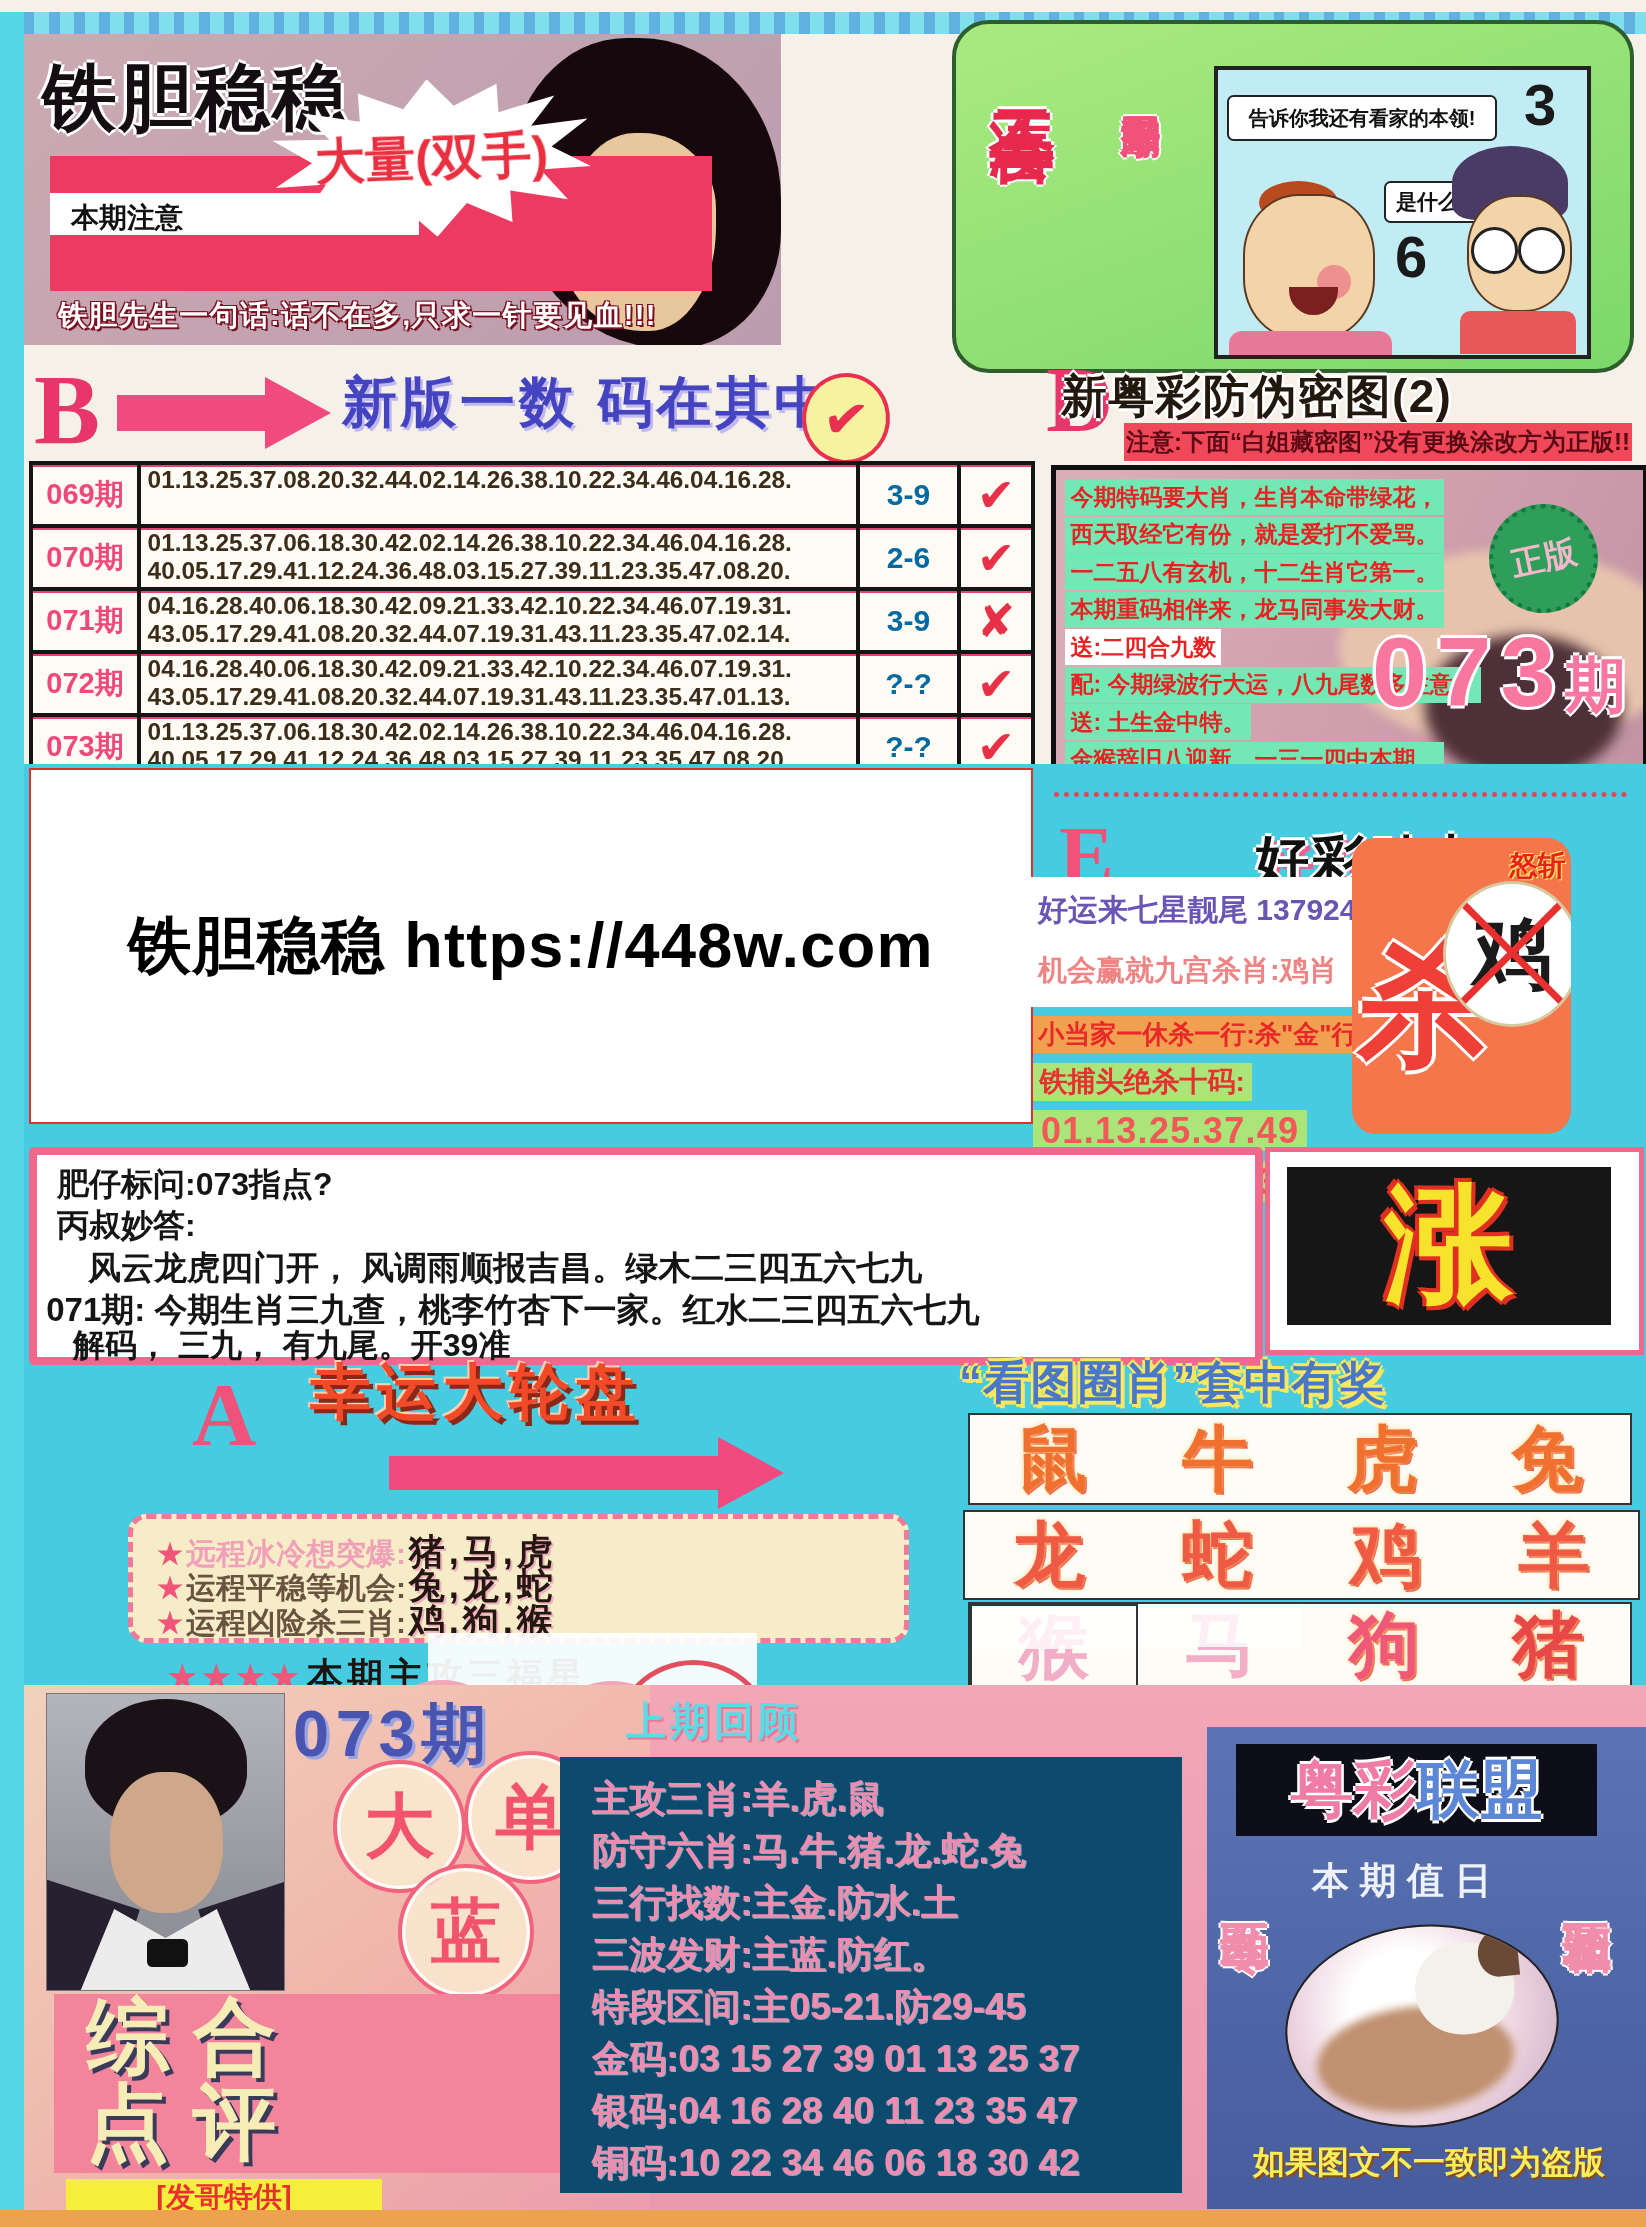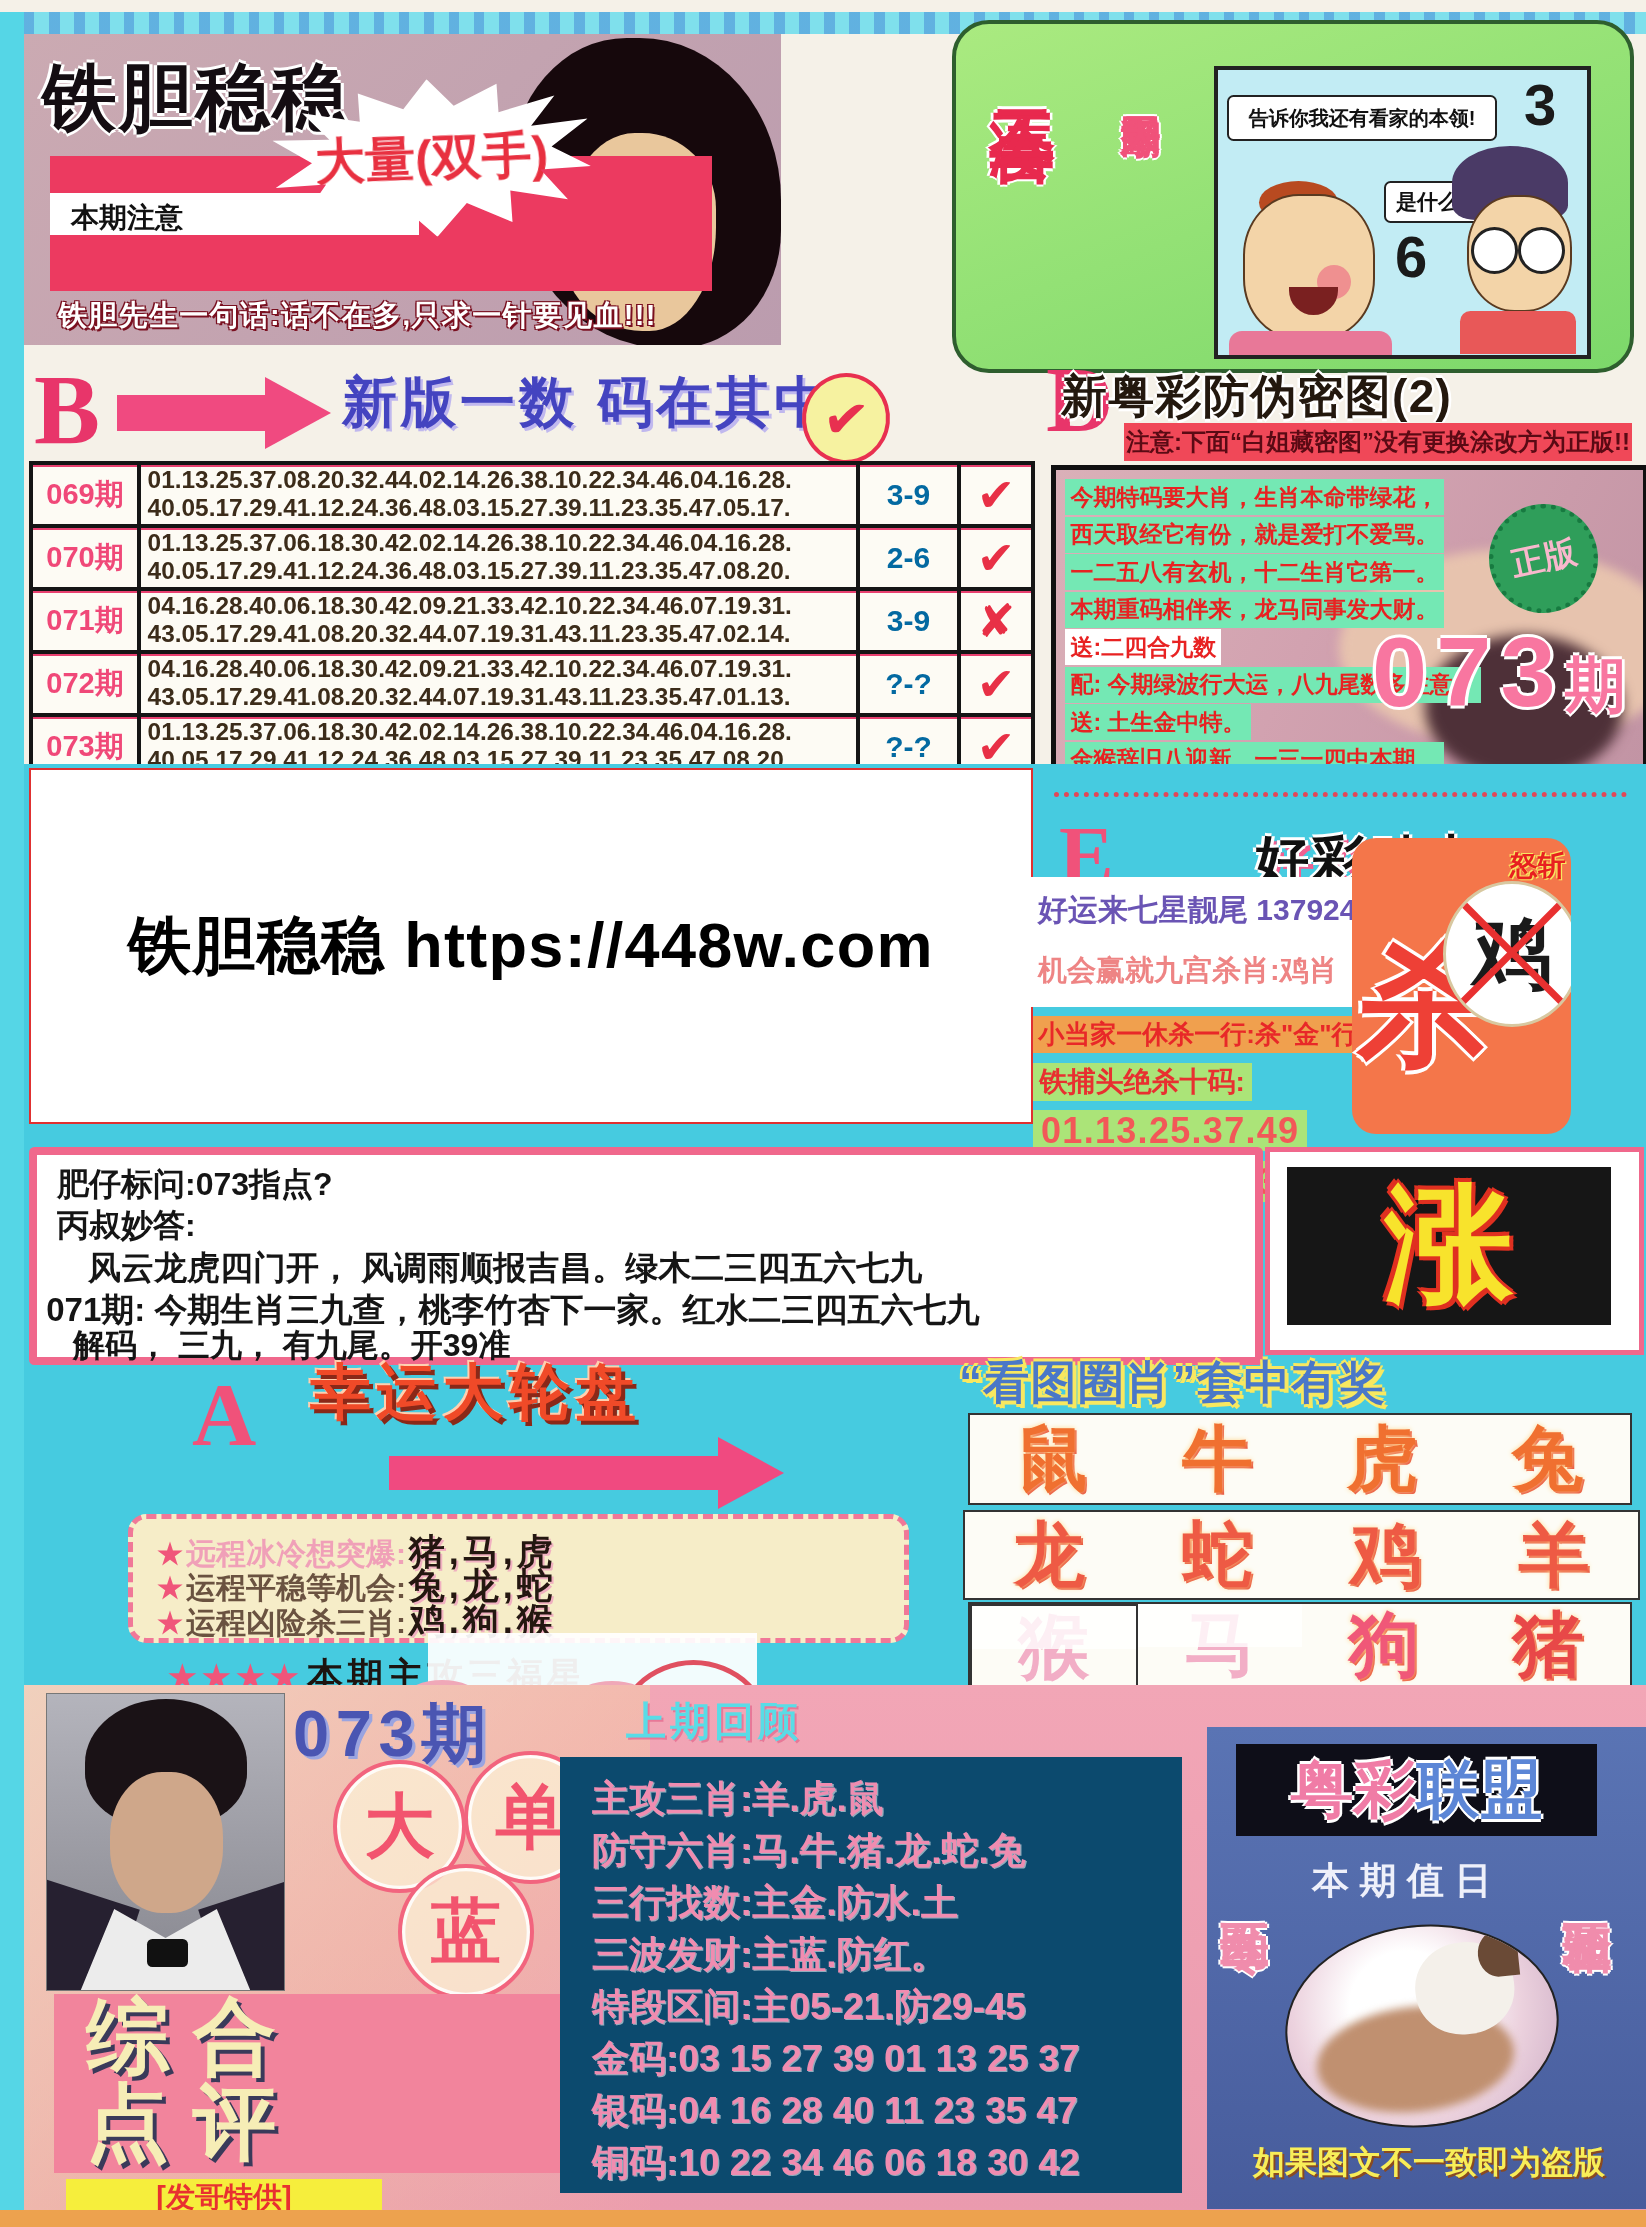--- a/index.html
+++ b/index.html
@@ -272,21 +272,20 @@
   <div class="abs b-arrow-bar"></div>
   <div class="abs b-arrow-tri"></div>
   <div class="abs b-title">新版一数 码在其中</div>
   <div class="abs b-check c">✔</div>
 
   <div class="abs b-table">
     <div class="b-row">
       <div class="b-period c">069期</div>
       <div class="b-nums">
         <div>01.13.25.37.08.20.32.44.02.14.26.38.10.22.34.46.04.16.28.</div>
-        <div>40.05.17.29.41.12.24.36.48.03.15.27.39.11.23.35.47.05.17.</div>
       </div>
       <div class="b-range c">3-9</div>
       <div class="b-res c">✔</div>
     </div>
     <div class="b-row">
       <div class="b-period c">070期</div>
       <div class="b-nums">
         <div>01.13.25.37.06.18.30.42.02.14.26.38.10.22.34.46.04.16.28.</div>
         <div>40.05.17.29.41.12.24.36.48.03.15.27.39.11.23.35.47.08.20.</div>
       </div>

